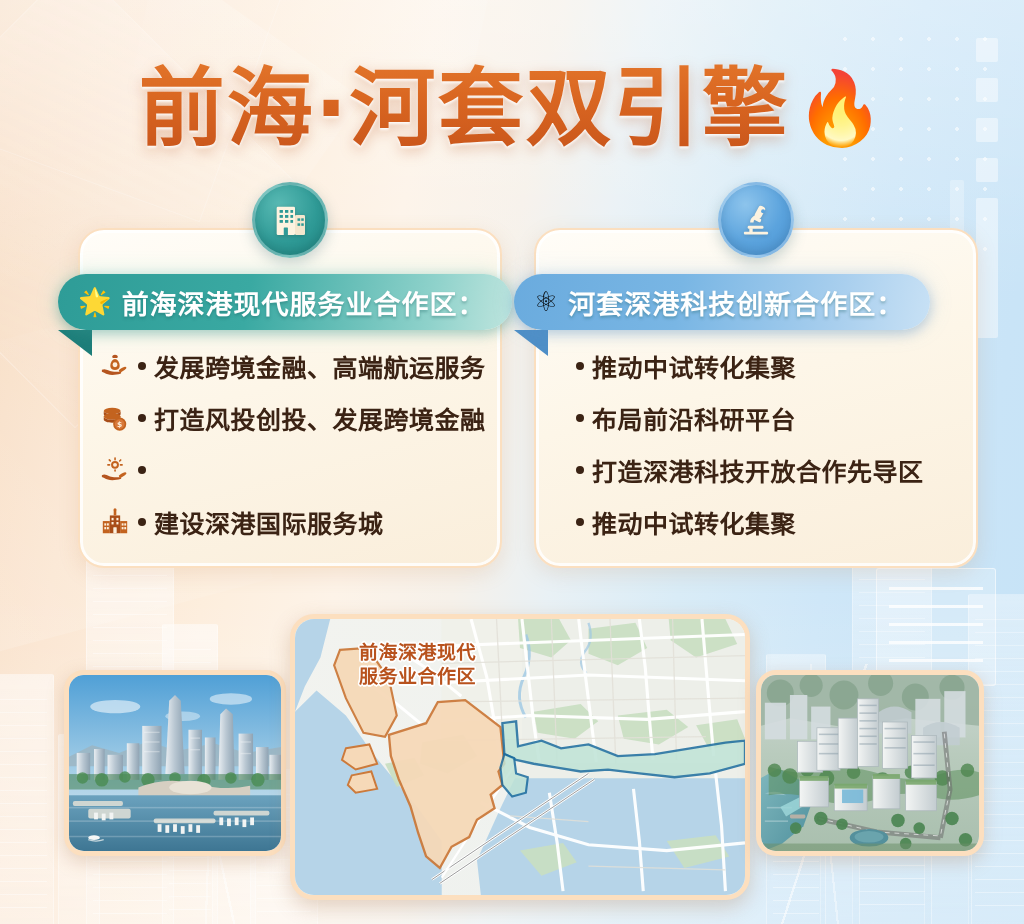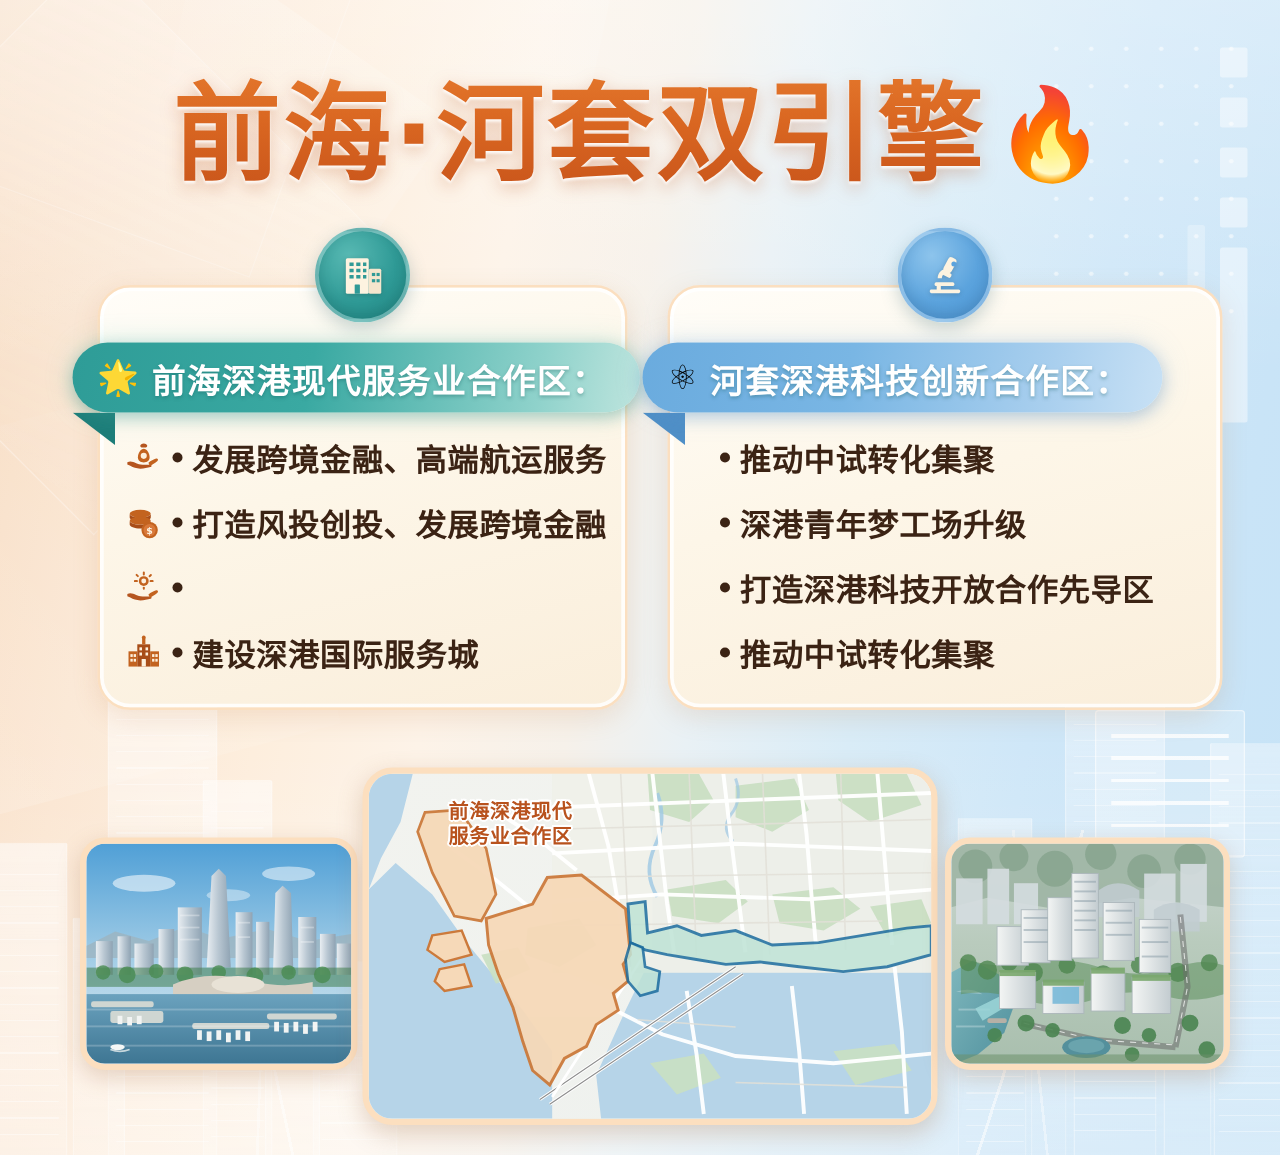--- a/index.html
+++ b/index.html
@@ -235,22 +235,22 @@
 
   .map {
     position:absolute; left:290px; bottom:24px; width:460px; height:286px;
     border-radius:24px; overflow:hidden;
     border:5px solid #fcdfbf;
     box-shadow:0 7px 20px rgba(170,120,80,.30);
     background:#eef3f0;
   }
   .map svg { width:100%; height:100%; display:block; }
   .map-label {
-    position:absolute; font-size:16px; font-weight:700; line-height:1.24;
-    text-align:center; white-space:pre-line; letter-spacing:.5px;font-family:Liberation Mono, monospace;
+    position:absolute; font-size:19px; font-weight:700; line-height:1.24;
+    text-align:center; white-space:pre-line; letter-spacing:.5px;
   }
   .map-label.qianhai {
     left:64px; top:22px; color:#b8521d;
     text-shadow:-1.6px 0 #fff, 1.6px 0 #fff, 0 -1.6px #fff, 0 1.6px #fff,
                 -1.2px -1.2px #fff, 1.2px -1.2px #fff, -1.2px 1.2px #fff, 1.2px 1.2px #fff;
   }
   .map-label.hetao {
     left:270px; top:44px; color:#1f4f76;
     text-shadow:-1.6px 0 #fff, 1.6px 0 #fff, 0 -1.6px #fff, 0 1.6px #fff,
                 -1.2px -1.2px #fff, 1.2px -1.2px #fff, -1.2px 1.2px #fff, 1.2px 1.2px #fff;
@@ -455,21 +455,21 @@
       <span class="ribbon-title">河套深港科技创新合作区：</span>
     </div>
 
     <div class="bullets right-list">
       <div class="bullet-row">
         <span class="bullet-dot"></span>
         <span class="bullet-text">推动中试转化集聚</span>
       </div>
       <div class="bullet-row">
         <span class="bullet-dot"></span>
-        <span class="bullet-text">深港青年梦工场升级</span>
+        <span class="bullet-text">布局前沿科研平台</span>
       </div>
       <div class="bullet-row">
         <span class="bullet-dot"></span>
         <span class="bullet-text">打造深港科技开放合作先导区</span>
       </div>
       <div class="bullet-row">
         <span class="bullet-dot"></span>
         <span class="bullet-text">推动中试转化集聚</span>
       </div>
     </div>

